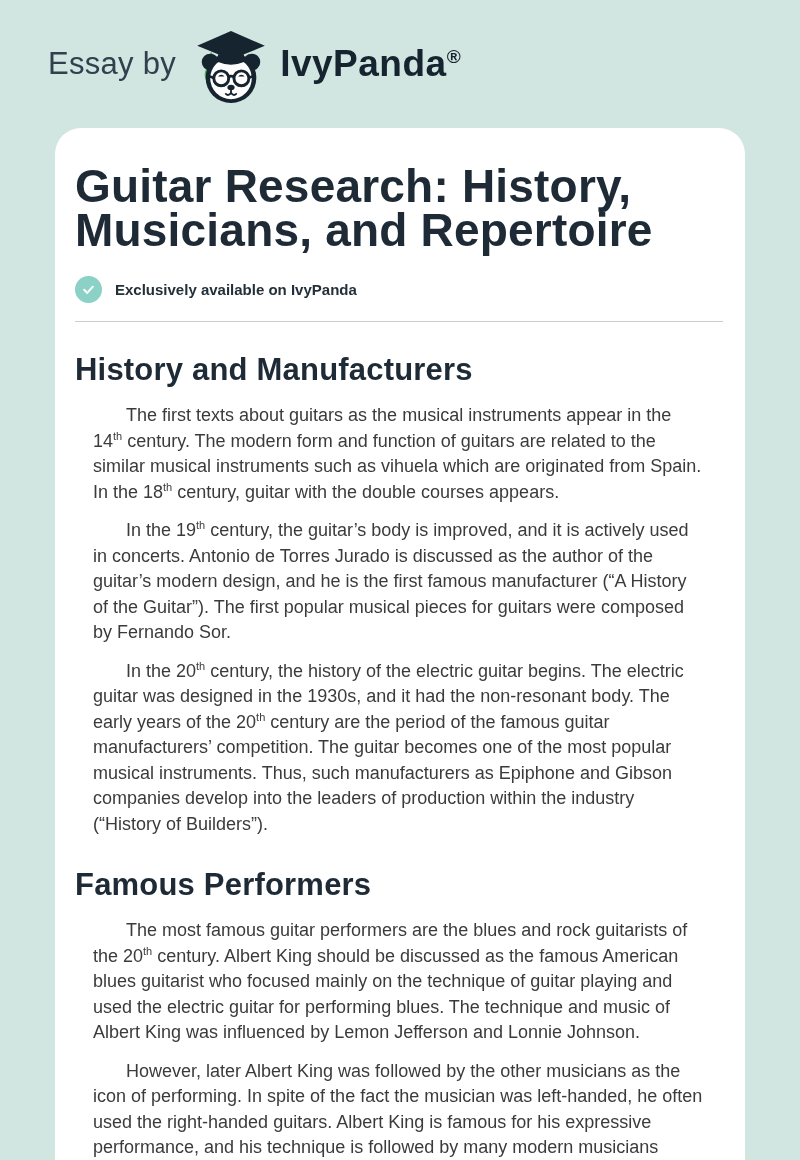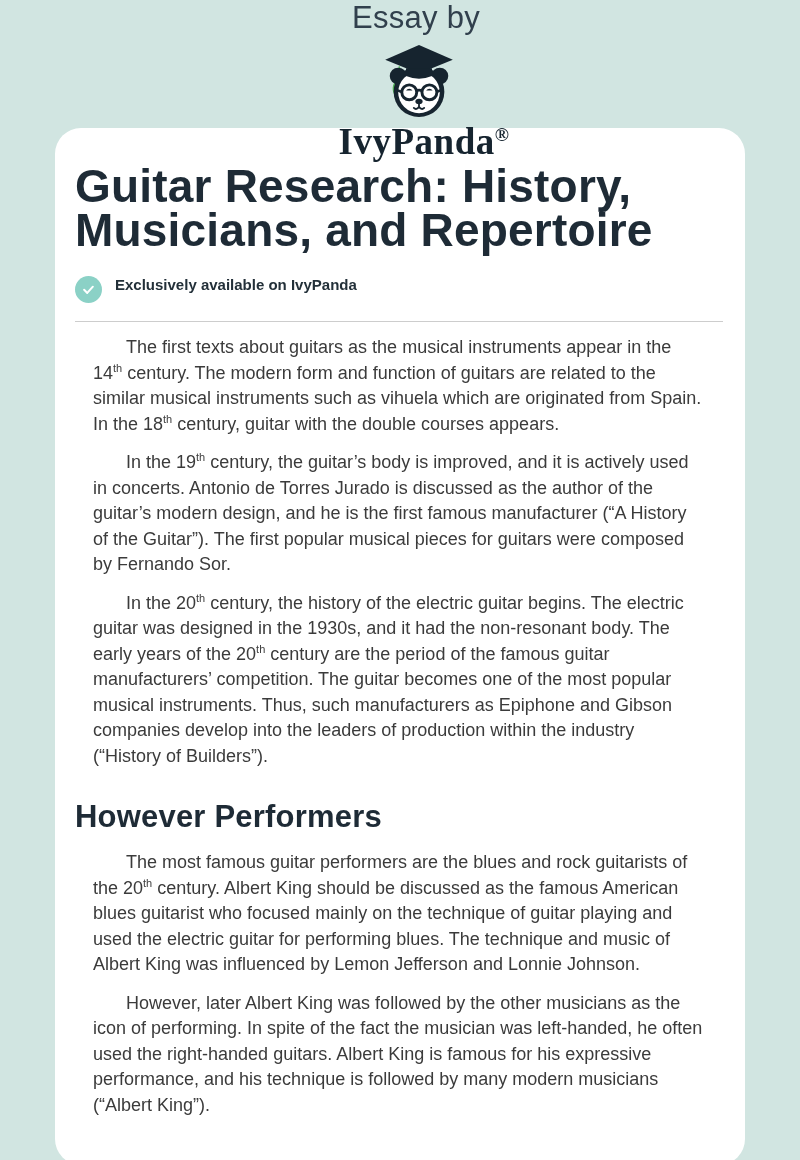--- a/index.html
+++ b/index.html
@@ -10,38 +10,37 @@
     background: #d1e5e1;
     font-family: "Liberation Sans", sans-serif;
     -webkit-font-smoothing: antialiased;
   }
   
   .site-header {
     height: 128px;
     display: flex;
     align-items: center;
     padding-left: 48px;
-    flex-direction: column;
   }
   .essay-by {
     font-size: 31px;
     color: #31404d;
     letter-spacing: 0.3px;
     margin-right: 16px;
   }
   .logo-mark {
     width: 78px;
     height: 84px;
     display: inline-block;
     margin-right: 10px;
     position: relative;
     top: 2px;
   }
   .brand {
-    font-family: Liberation Serif, serif;
+    font-family: Liberation Sans, sans-serif;
     font-weight: bold;
     font-size: 37px;
     color: #16242f;
     letter-spacing: 0.5px;
   }
   .brand sup {
     font-size: 19px;
     vertical-align: super;
     line-height: 0;
   }
@@ -57,21 +56,21 @@
   .essay-title {
     font-size: 46px;
     line-height: 44px;
     font-weight: bold;
     color: #1e2b36;
     margin: 0 0 24px 0;
     letter-spacing: 0.2px;
   }
   .badge-row {
     display: flex;
-    align-items: flex-start;
+    align-items: center;
     margin: 0 0 2px 0;
   }
   .check-circle {
     width: 27px;
     height: 27px;
     border-radius: 50%;
     background: #8bd1c6;
     flex: 0 0 auto;
     display: flex;
     align-items: center;
@@ -154,20 +153,21 @@
       <svg viewBox="0 0 24 24" width="15" height="15" aria-hidden="true">
         <path d="M5 12.5 L10 17.5 L19 7.5" stroke="#ffffff" stroke-width="3.2" fill="none" stroke-linecap="round" stroke-linejoin="round"></path>
       </svg>
     </span>
     <span class="badge-text">Exclusively available on IvyPanda</span>
   </div>
 
   <hr class="divider">
 
   <div id="sections">
+      <h2 class="section-heading">History and Manufacturers</h2>
       <p class="essay-paragraph">The first texts about guitars as the musical instruments appear in the 14<sup>th</sup> century. The modern form and function of guitars are related to the similar musical instruments such as vihuela which are originated from Spain. In the 18<sup>th</sup> century, guitar with the double courses appears.</p>
       <p class="essay-paragraph">In the 19<sup>th</sup> century, the guitar’s body is improved, and it is actively used in concerts. Antonio de Torres Jurado is discussed as the author of the guitar’s modern design, and he is the first famous manufacturer (“A History of the Guitar”). The first popular musical pieces for guitars were composed by Fernando Sor.</p>
       <p class="essay-paragraph">In the 20<sup>th</sup> century, the history of the electric guitar begins. The electric guitar was designed in the 1930s, and it had the non-resonant body. The early years of the 20<sup>th</sup> century are the period of the famous guitar manufacturers’ competition. The guitar becomes one of the most popular musical instruments. Thus, such manufacturers as Epiphone and Gibson companies develop into the leaders of production within the industry (“History of Builders”).</p>
-      <h2 class="section-heading">However Performers</h2>
+      <h2 class="section-heading">Famous Performers</h2>
       <p class="essay-paragraph">The most famous guitar performers are the blues and rock guitarists of the 20<sup>th</sup> century. Albert King should be discussed as the famous American blues guitarist who focused mainly on the technique of guitar playing and used the electric guitar for performing blues. The technique and music of Albert King was influenced by Lemon Jefferson and Lonnie Johnson.</p>
       <p class="essay-paragraph">However, later Albert King was followed by the other musicians as the icon of performing. In spite of the fact the musician was left-handed, he often used the right-handed guitars. Albert King is famous for his expressive performance, and his technique is followed by many modern musicians (“Albert King”).</p>
     </div>
 </main>
 
 </body></html>

